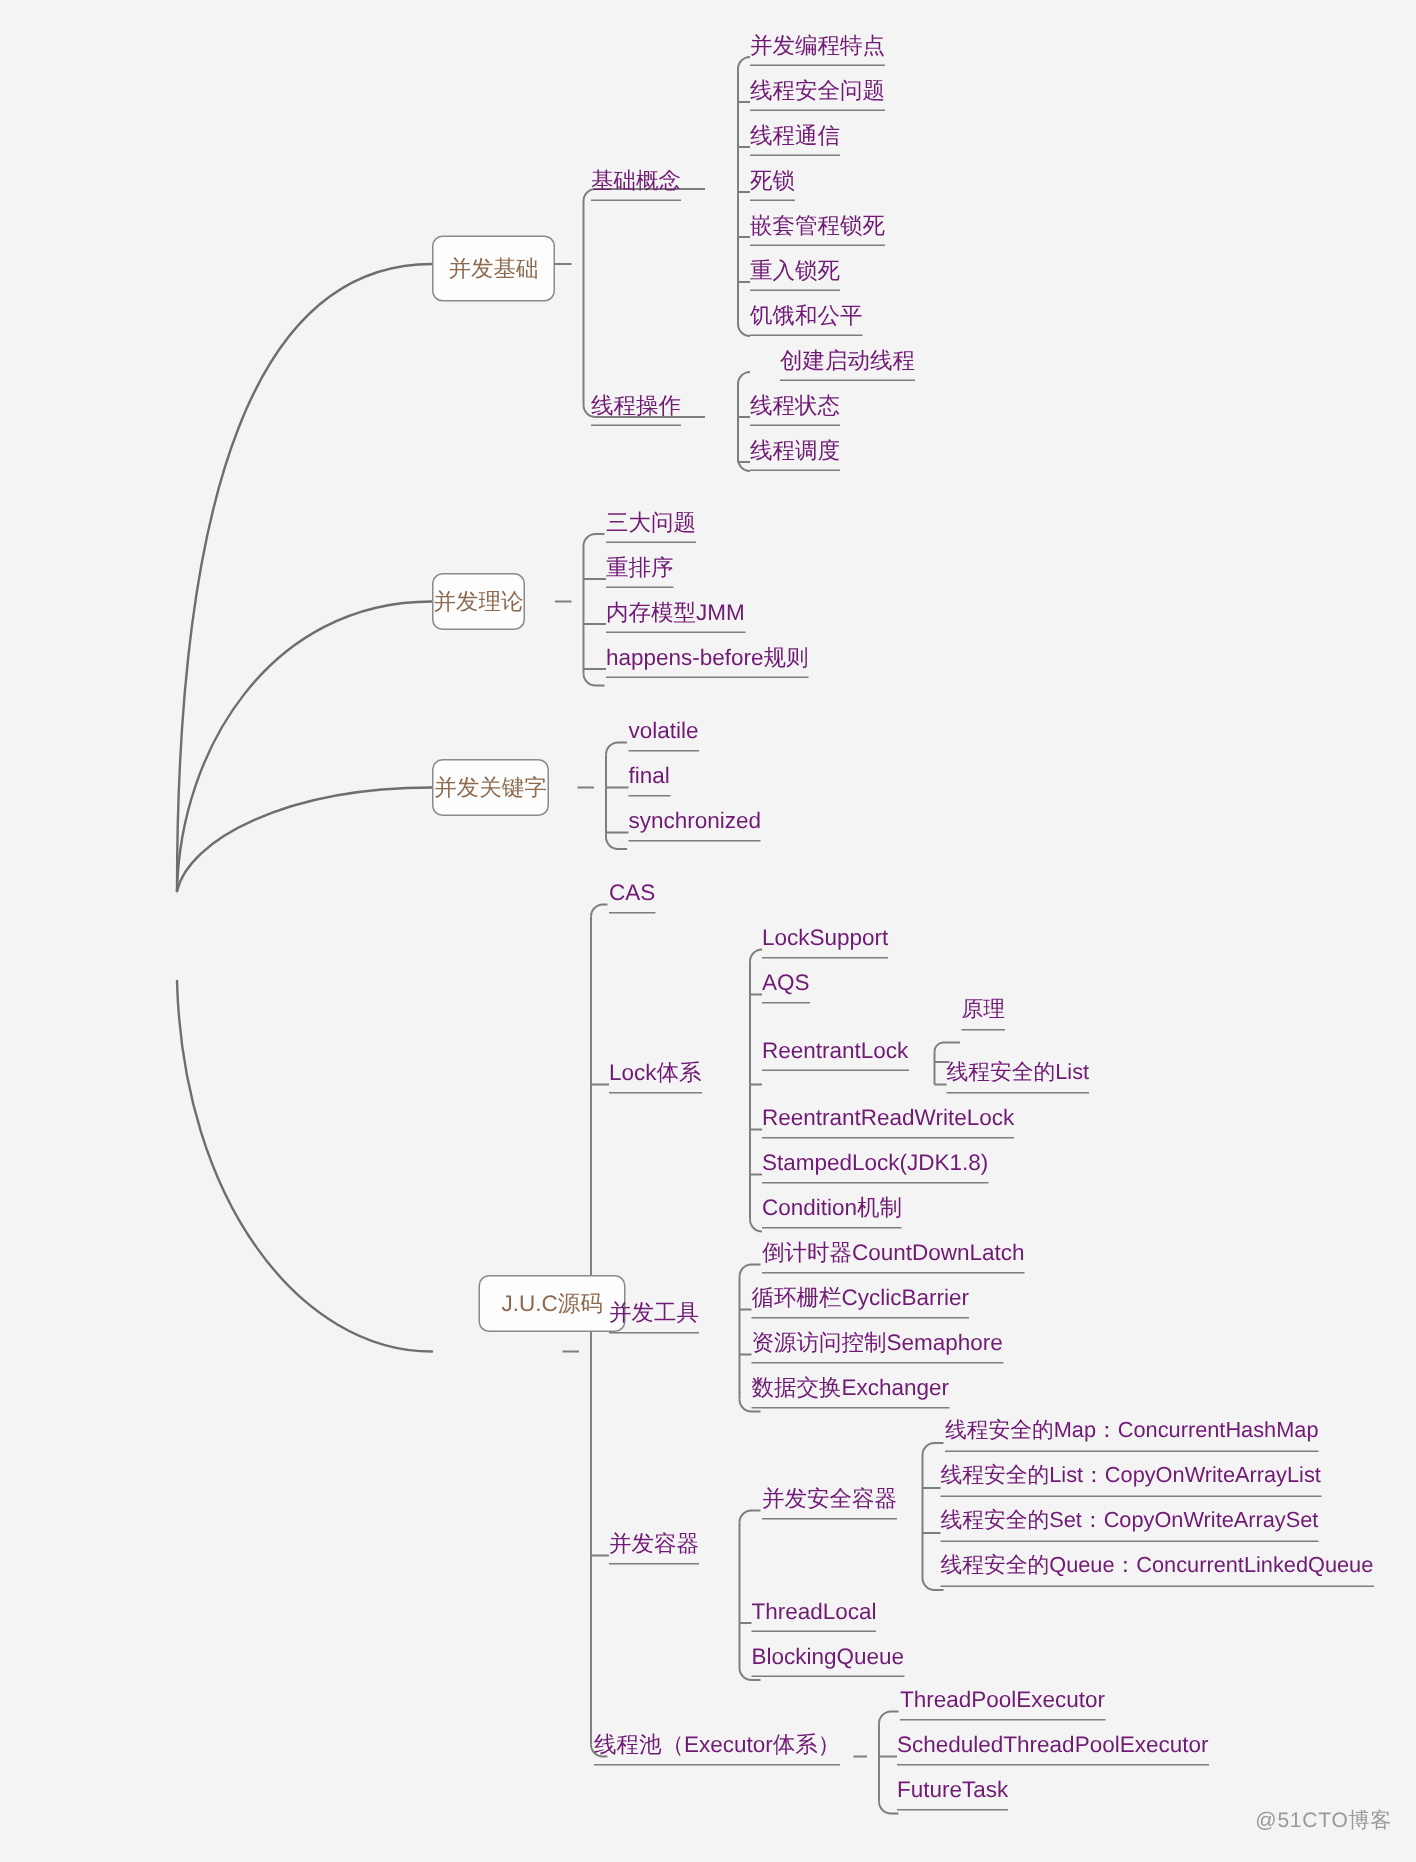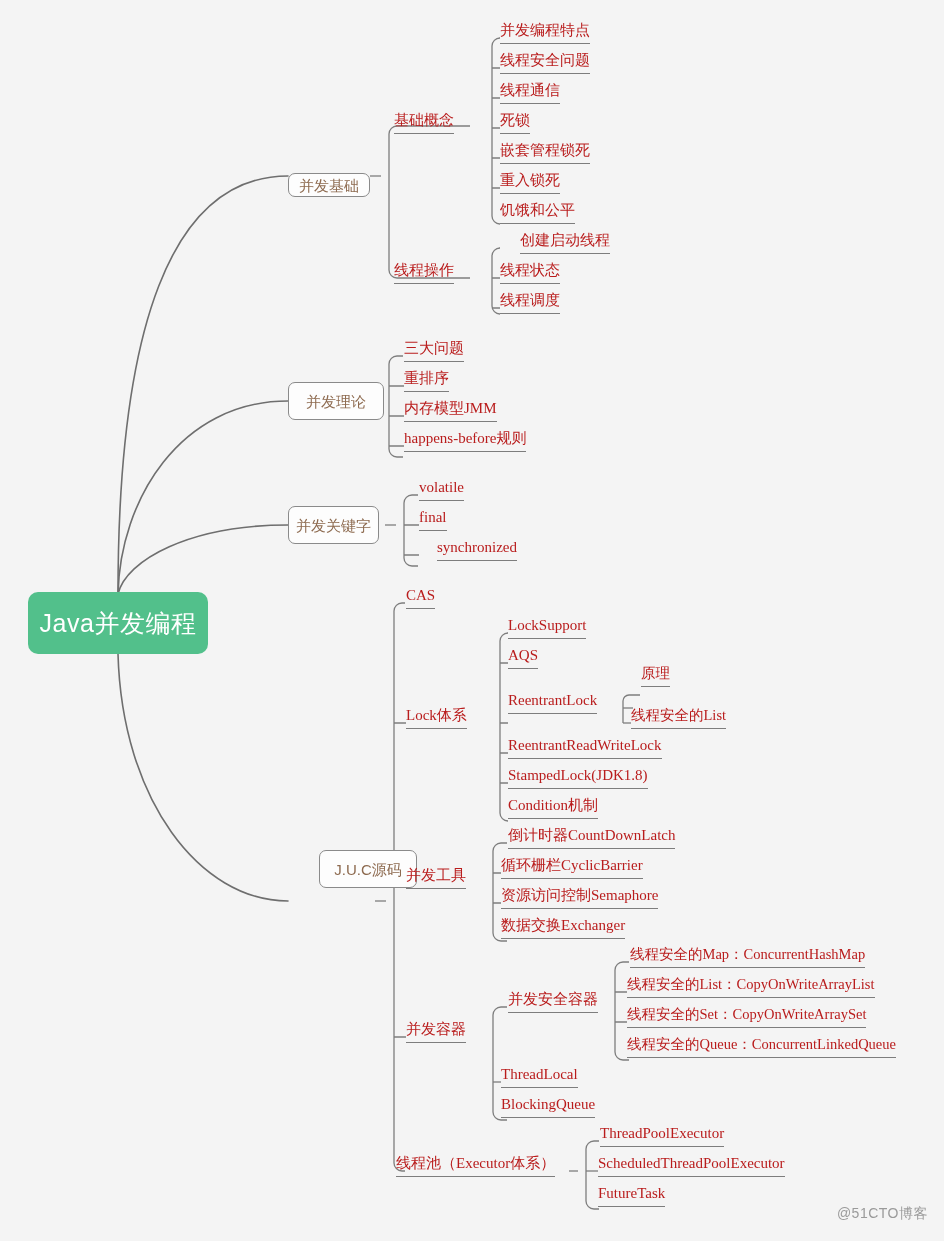--- a/index.html
+++ b/index.html
@@ -38,28 +38,27 @@
     line-height:1;
     display:flex;align-items:center;justify-content:center;
     white-space:nowrap;
     box-sizing:border-box;
     padding:0 8px;
   }
 
   
   .uline{
     position:absolute;
-    color:#b91c1c;
+    color:#701a75;
     font-size:15px;
     line-height:1;
     white-space:nowrap;
     padding-bottom:5px;
     border-bottom:1.3px solid #7d7d7d;
     box-sizing:border-box;
-    font-family:Liberation Serif, serif;
   }
   .uline.sm{font-size:14.5px;}
 
   
   .watermark{
     position:absolute;
     right:16px;bottom:18px;
     color:#9a9a9a;
     font-size:14px;
     letter-spacing:0.5px;
@@ -144,25 +143,24 @@
       <path d="M615,992 L627,992 M615,1022 L627,1022"></path>
 
       <path d="M586,1149 L586,1201"></path>
       <path d="M586,1149 a8,8 0 0 1 8,-8 L599,1141"></path>
       <path d="M586,1201 a8,8 0 0 0 8,8 L599,1209"></path>
       <path d="M586,1171 L598,1171"></path>
       <path d="M569,1171 L578,1171"></path>
     </g>
   </svg>
 
-  <div class="root-node" style="left: 28px; top: 592px; width: 180px; height: 62px;">Java并发编程</div>
-
-  <div class="branch-node" style="left: 288px; top: 157px; width: 82px; height: 24px; margin-top: 16px;">并发基础</div>
-  <div class="branch-node" style="left: 288px; top: 382px; width: 96px; height: 38px;">并发理论</div>
-  <div class="branch-node" style="left: 288px; top: 506px; width: 91px; height: 38px;">并发关键字</div>
+
+  <div class="branch-node" style="left: 288px; top: 157px; width: 82px; height: 44px;">并发基础</div>
+  <div class="branch-node" style="left: 288px; top: 382px; width: 62px; height: 38px;">并发理论</div>
+  <div class="branch-node" style="left: 288px; top: 506px; width: 78px; height: 38px;">并发关键字</div>
   <div class="branch-node" style="left: 288px; top: 850px; width: 98px; height: 38px; margin-left: 31px;">J.U.C源码</div>
 
   <div id="leafHost">
       <div class="uline" style="left: 394px; top: 113px;">基础概念</div>
       <div class="uline" style="left: 500px; top: 23px;">并发编程特点</div>
       <div class="uline" style="left: 500px; top: 53px;">线程安全问题</div>
       <div class="uline" style="left: 500px; top: 83px;">线程通信</div>
       <div class="uline" style="left: 500px; top: 113px;">死锁</div>
       <div class="uline" style="left: 500px; top: 143px;">嵌套管程锁死</div>
       <div class="uline" style="left: 500px; top: 173px;">重入锁死</div>
@@ -170,21 +168,21 @@
       <div class="uline" style="left: 394px; top: 263px;">线程操作</div>
       <div class="uline" style="left: 500px; top: 233px; margin-left: 20px;">创建启动线程</div>
       <div class="uline" style="left: 500px; top: 263px;">线程状态</div>
       <div class="uline" style="left: 500px; top: 293px;">线程调度</div>
       <div class="uline" style="left: 404px; top: 341px;">三大问题</div>
       <div class="uline" style="left: 404px; top: 371px;">重排序</div>
       <div class="uline" style="left: 404px; top: 401px;">内存模型JMM</div>
       <div class="uline" style="left: 404px; top: 431px;">happens-before规则</div>
       <div class="uline" style="left: 419px; top: 480px;">volatile</div>
       <div class="uline" style="left: 419px; top: 510px;">final</div>
-      <div class="uline" style="left: 437px; top: 540px;">synchronized</div>
+      <div class="uline" style="left: 419px; top: 540px;">synchronized</div>
       <div class="uline" style="left: 406px; top: 588px;">CAS</div>
       <div class="uline" style="left: 406px; top: 708px;">Lock体系</div>
       <div class="uline" style="left: 508px; top: 618px;">LockSupport</div>
       <div class="uline" style="left: 508px; top: 648px;">AQS</div>
       <div class="uline" style="left: 508px; top: 693px;">ReentrantLock</div>
       <div class="uline sm" style="left: 641px; top: 666px;">原理</div>
       <div class="uline sm" style="left: 631px; top: 708px;">线程安全的List</div>
       <div class="uline" style="left: 508px; top: 738px;">ReentrantReadWriteLock</div>
       <div class="uline" style="left: 508px; top: 768px;">StampedLock(JDK1.8)</div>
       <div class="uline" style="left: 508px; top: 798px;">Condition机制</div>

